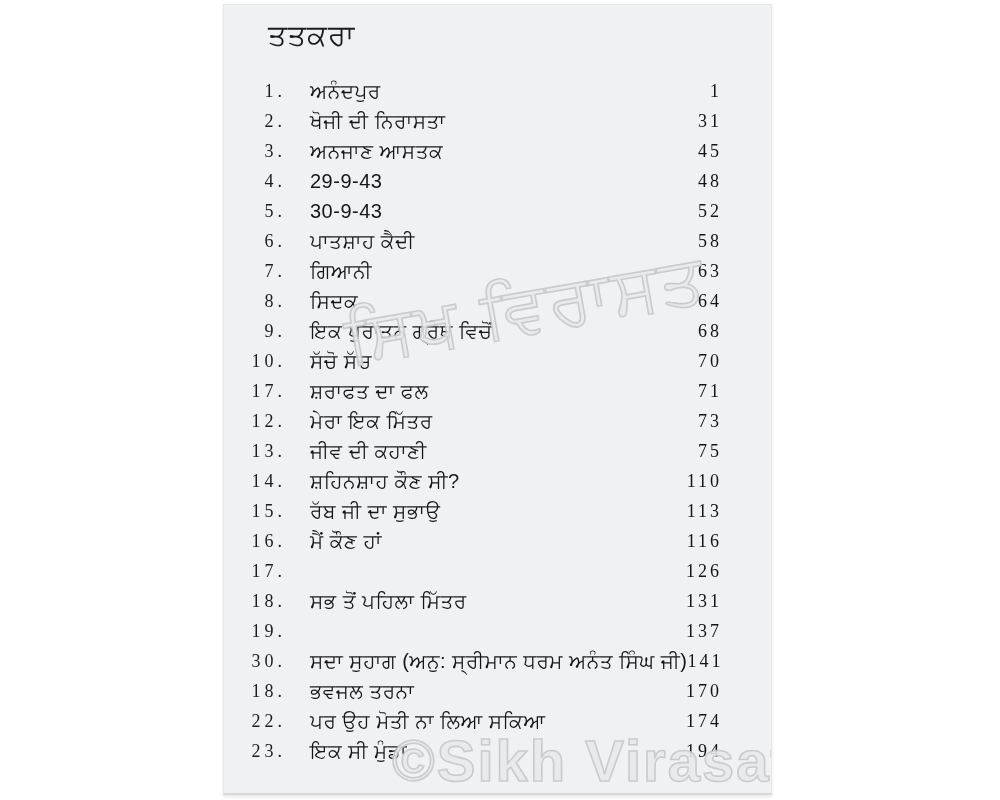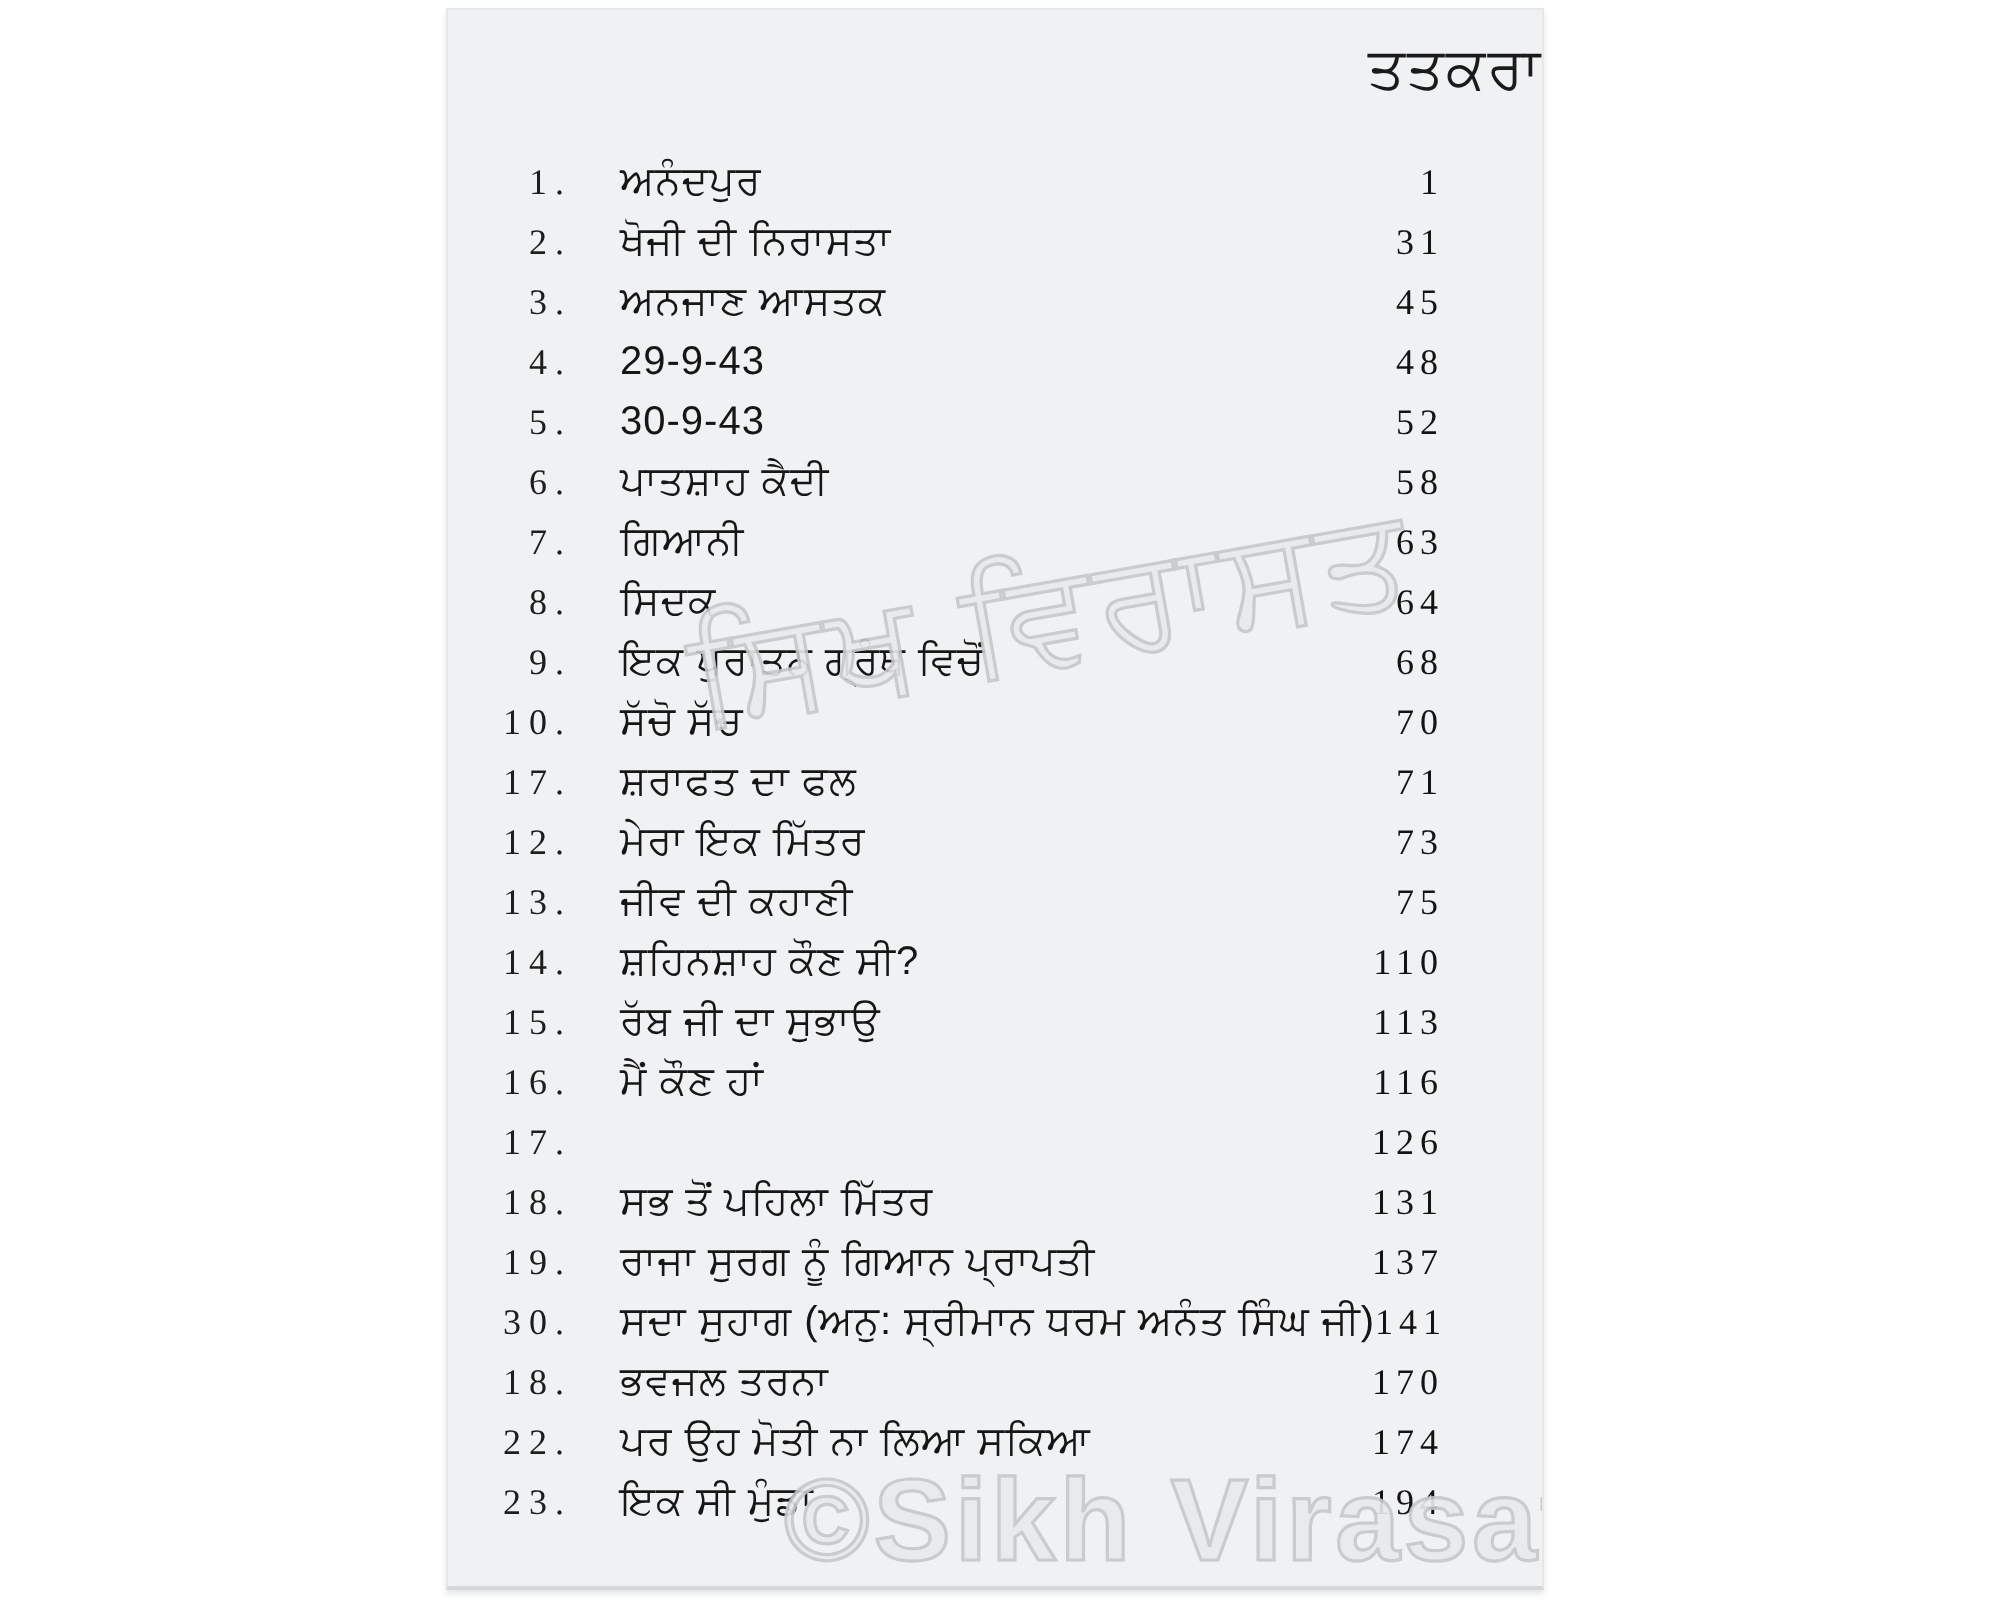--- a/index.html
+++ b/index.html
@@ -29,21 +29,21 @@
     box-sizing: border-box;
     overflow: hidden;
     box-shadow: 0 2px 3px rgba(0,0,0,0.10);
   }
   .page-title {
     position: absolute;
     top: 14px;
     left: 0;
     right: 0;
     padding-left: 44px;
-    text-align: right;
+    text-align: left;
     font-size: 29px;
     letter-spacing: 1px;
     color: #1b1b1b;
     font-weight: 500;
   }
   .toc {
     position: absolute;
     top: 71px;
     left: 0;
     right: 52px;
@@ -233,21 +233,20 @@
 
         <div class="toc-row">
           <span class="toc-num">18.</span>
           <span class="toc-title">ਸਭ ਤੋਂ ਪਹਿਲਾ ਮਿੱਤਰ</span>
           <span class="toc-spacer"></span>
           <span class="toc-page">131</span>
         </div>
 
         <div class="toc-row">
           <span class="toc-num">19.</span>
-          <span class="toc-title">ਰਾਜਾ ਸੁਰਗ ਨੂੰ ਗਿਆਨ ਪ੍ਰਾਪਤੀ</span>
           <span class="toc-spacer"></span>
           <span class="toc-page">137</span>
         </div>
 
         <div class="toc-row">
           <span class="toc-num">30.</span>
           <span class="toc-title">ਸਦਾ ਸੁਹਾਗ (ਅਨੁ: ਸ੍ਰੀਮਾਨ ਧਰਮ ਅਨੰਤ ਸਿੰਘ ਜੀ)</span>
           <span class="toc-spacer"></span>
           <span class="toc-page">141</span>
         </div>

